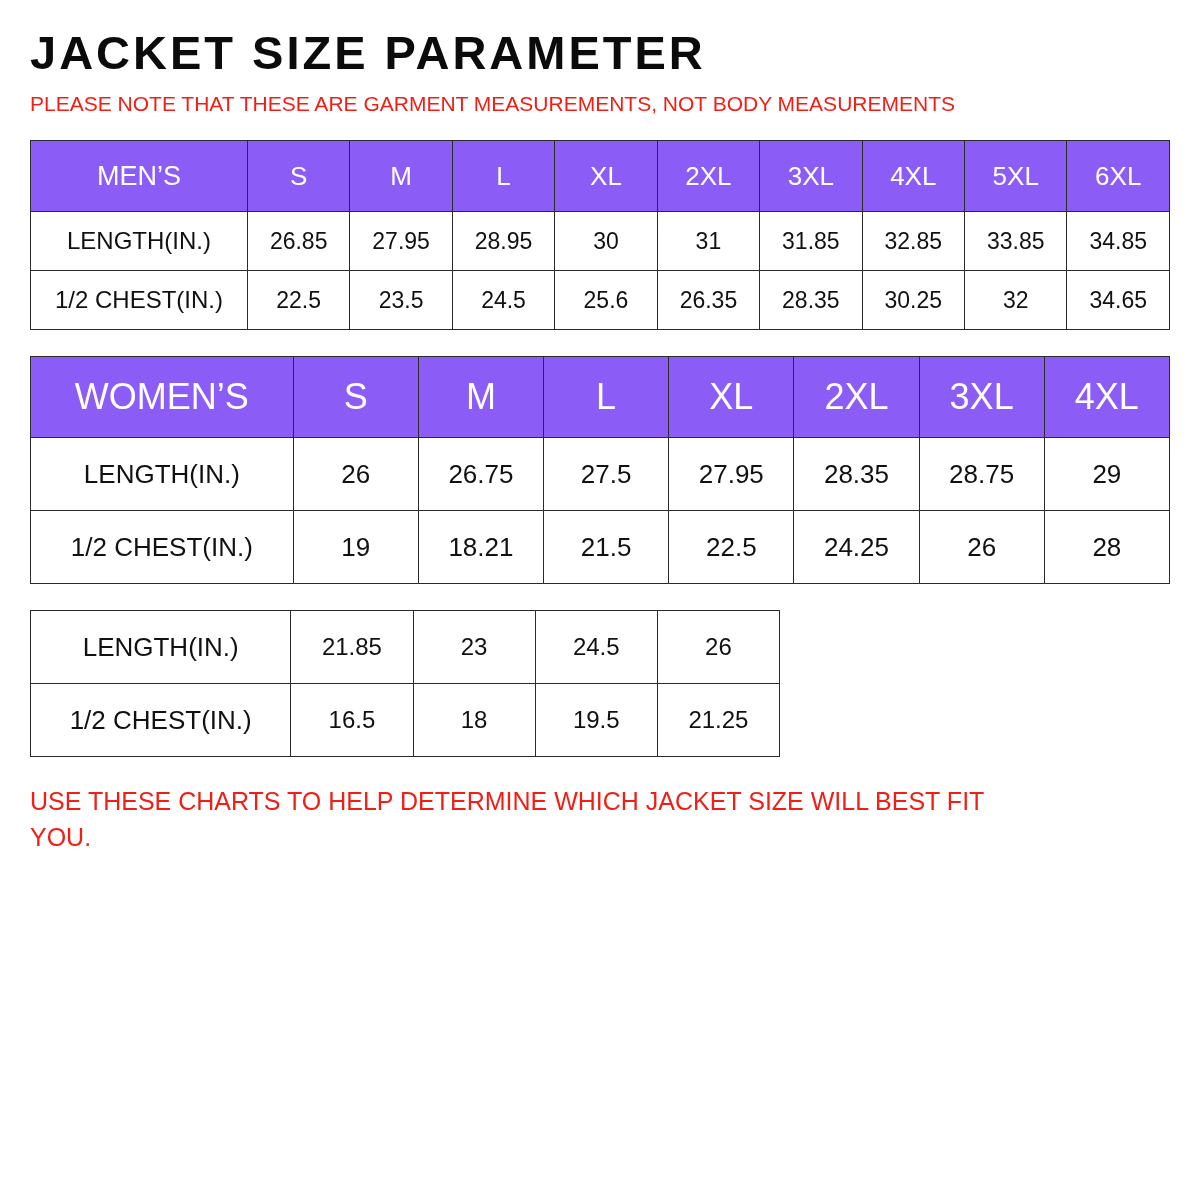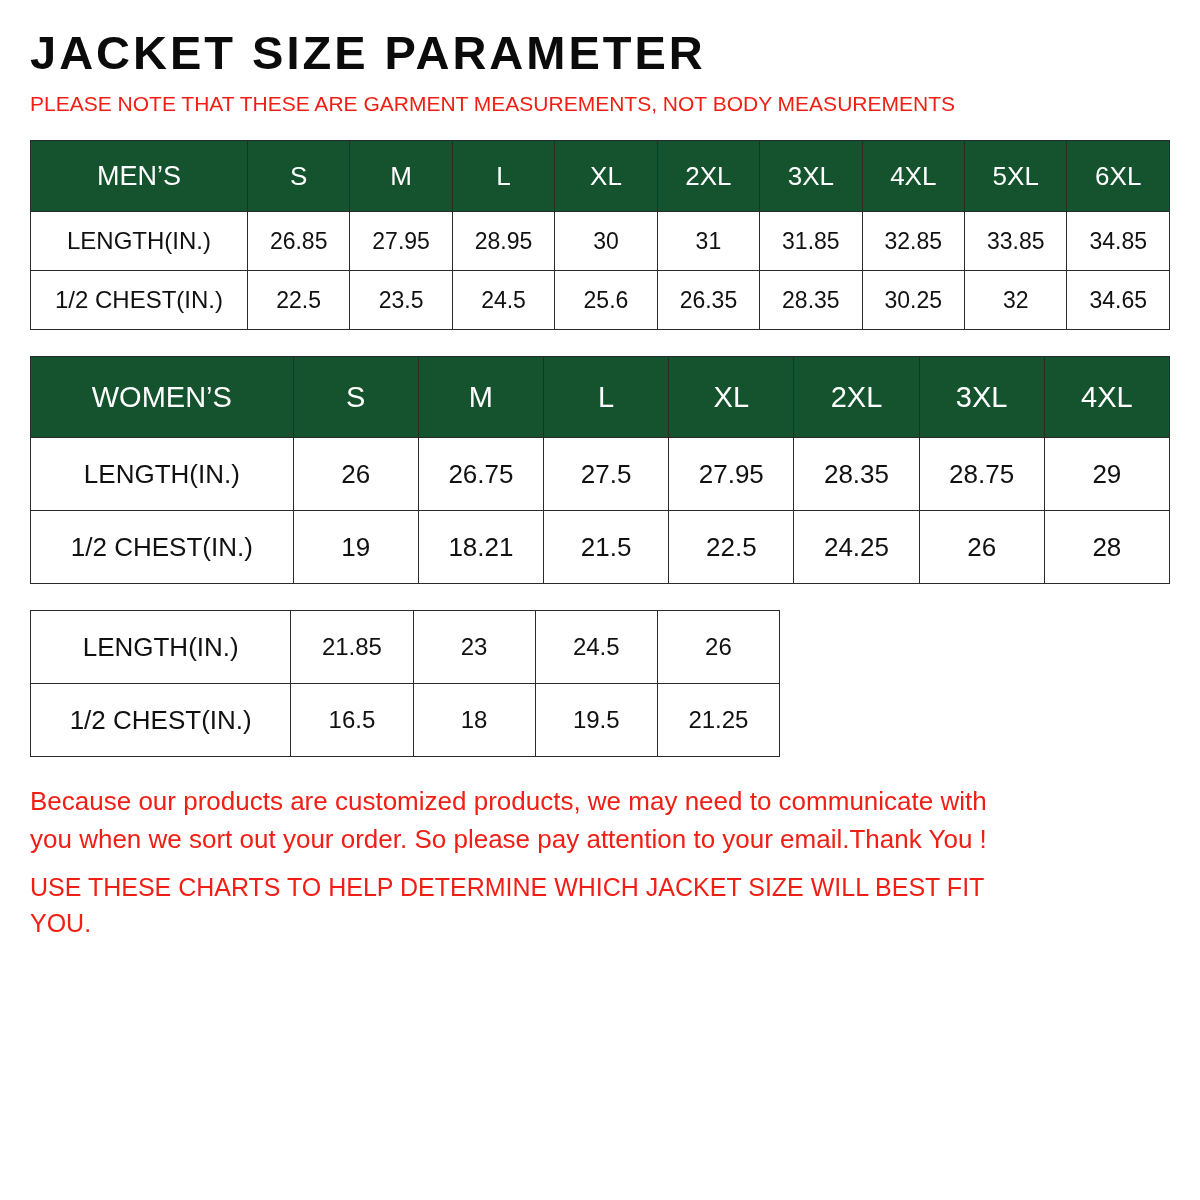--- a/index.html
+++ b/index.html
@@ -45,42 +45,42 @@
     border: 1px solid #2b2b2b;
     text-align: center;
     font-size: 23px;
     color: #111111;
     height: 54px;
     padding: 2px 4px;
     background: #ffffff;
     white-space: nowrap;
   }
   table.size-table tr.header-row td {
-    background: #14532d;
+    background: #8b5cf6;
     color: #ffffff;
     font-size: 26px;
     height: 66px;
   }
   table.size-table tr.header-row td.rowlabel {
     font-size: 27px;
   }
   table.size-table td.rowlabel {
     text-align: center;
     font-size: 24px;
   }
   
   #mens-table { width: 1140px; }
   #mens-table .rowlabel { width: 216px; }
   #mens-table .datacol  { width: 102px; }
 
   
   #womens-table { width: 1140px; }
   #womens-table .rowlabel { width: 256px; }
   #womens-table .datacol  { width: 122px; }
-  #womens-table tr.header-row td { font-size: 29px; height: 76px; }
+  #womens-table tr.header-row td { font-size: 36px; height: 76px; }
   #womens-table td { font-size: 26px; height: 68px; }
   #womens-table td.rowlabel { font-size: 26px; }
 
   
   #youth-table { width: 750px; }
   #youth-table .rowlabel { width: 260px; }
   #youth-table .datacol  { width: 122px; }
   #youth-table tr.header-row td { font-size: 29px; height: 76px; }
   #youth-table td { font-size: 24px; height: 68px; }
   #youth-table td.rowlabel { font-size: 26px; }
@@ -222,16 +222,15 @@
       <tr>
         <td class="rowlabel">1/2 CHEST(IN.)</td>
         <td>16.5</td>
         <td>18</td>
         <td>19.5</td>
         <td>21.25</td>
       </tr>
     </tbody>
   </table>
 
-  <p class="footer-note">Because our products are customized products, we may need to communicate with you when we sort out your order. So please pay attention to your email.Thank You !</p>
   <p class="footer-note second">USE THESE CHARTS TO HELP DETERMINE WHICH JACKET SIZE WILL BEST FIT YOU.</p>
 
 </div>
 
 </body></html>

